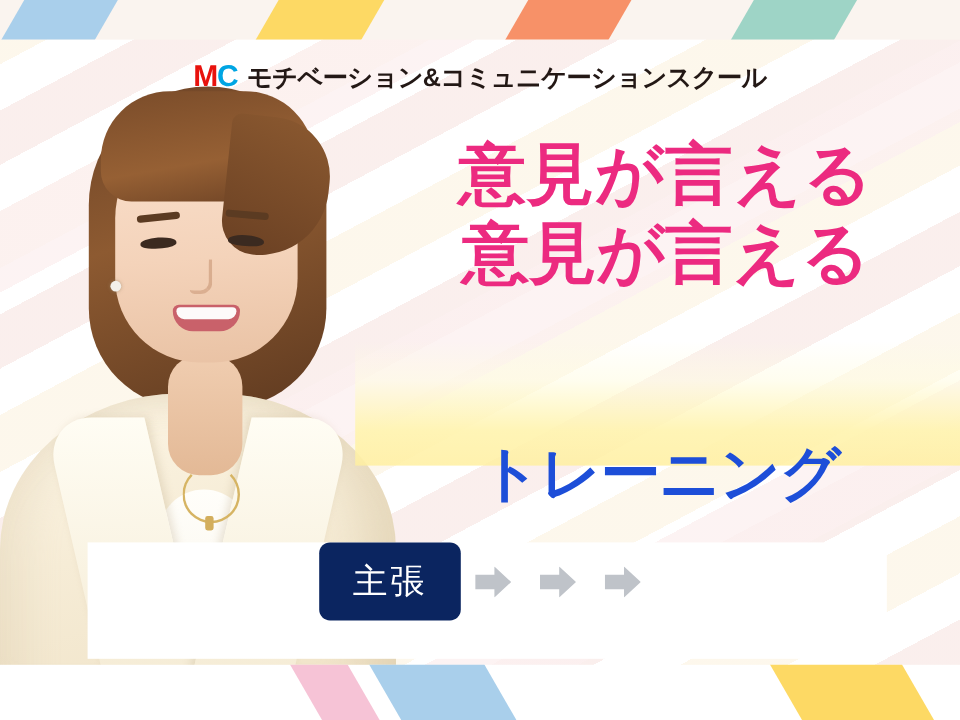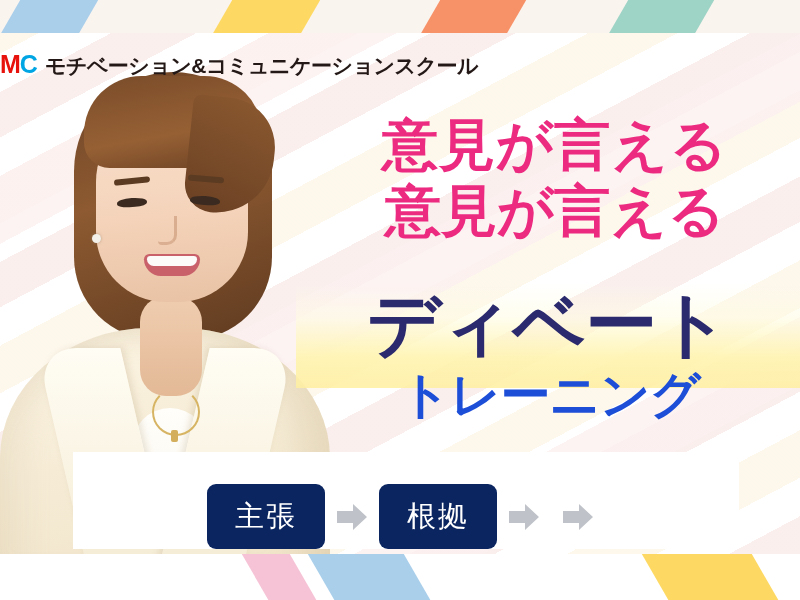--- a/index.html
+++ b/index.html
@@ -248,21 +248,21 @@
     background: #d3ae5c;
     border-radius: 2px;
   }
 
   
   .logo {
     position: absolute;
     top: 50px;
     left: 0;
     width: 800px;
-    text-align: left;
+    text-align: center;
     white-space: nowrap;
   }
   .logo-m { color: #e8120d; font-weight: 700; font-size: 25px; letter-spacing: -1px; }
   .logo-c { color: #00a5e3; font-weight: 700; font-size: 25px; letter-spacing: 0px; }
   .logo-text {
     color: #231815;
     font-weight: 700;
     font-size: 21px;
     letter-spacing: -0.5px;
     margin-left: 7px;
@@ -325,21 +325,21 @@
 
   
   .flow-panel {
     position: absolute;
     left: 73px;
     top: 452px;
     width: 666px;
     height: 97px;
     background: #ffffff;
     display: flex;
-    align-items: flex-end;
+    align-items: flex-start;
     justify-content: center;
   }
   .flow-inner {
     display: flex;
     align-items: center;
     gap: 0;
   }
   .flow-box {
     width: 118px;
     height: 65px;
@@ -403,38 +403,34 @@
     <span class="logo-m">M</span><span class="logo-c">C</span><span class="logo-text">モチベーション&amp;コミュニケーションスクール</span>
   </div>
 
   <div class="headline">
     <div class="l1">意見が言える</div>
     <div class="l2">意見が言える</div>
   </div>
 
   <div class="yellow-band"></div>
 
-  <div class="debate">ディベート</div>
   <div class="training">トレーニング</div>
 
   <div class="flow-panel">
     <div class="flow-inner">
 
       <div class="flow-box">
         <span>主張</span>
       </div>
       <div class="flow-arrow">
         <svg width="30" height="26" viewBox="0 0 30 26" aria-hidden="true">
           <path d="M0 7 L16 7 L16 0 L30 13 L16 26 L16 19 L0 19 Z" fill="#bfc3c9"></path>
         </svg>
       </div>
 
-      <div class="flow-box">
-        <span>根拠</span>
-      </div>
       <div class="flow-arrow">
         <svg width="30" height="26" viewBox="0 0 30 26" aria-hidden="true">
           <path d="M0 7 L16 7 L16 0 L30 13 L16 26 L16 19 L0 19 Z" fill="#bfc3c9"></path>
         </svg>
       </div>
 
       <div class="flow-arrow">
         <svg width="30" height="26" viewBox="0 0 30 26" aria-hidden="true">
           <path d="M0 7 L16 7 L16 0 L30 13 L16 26 L16 19 L0 19 Z" fill="#bfc3c9"></path>
         </svg>

